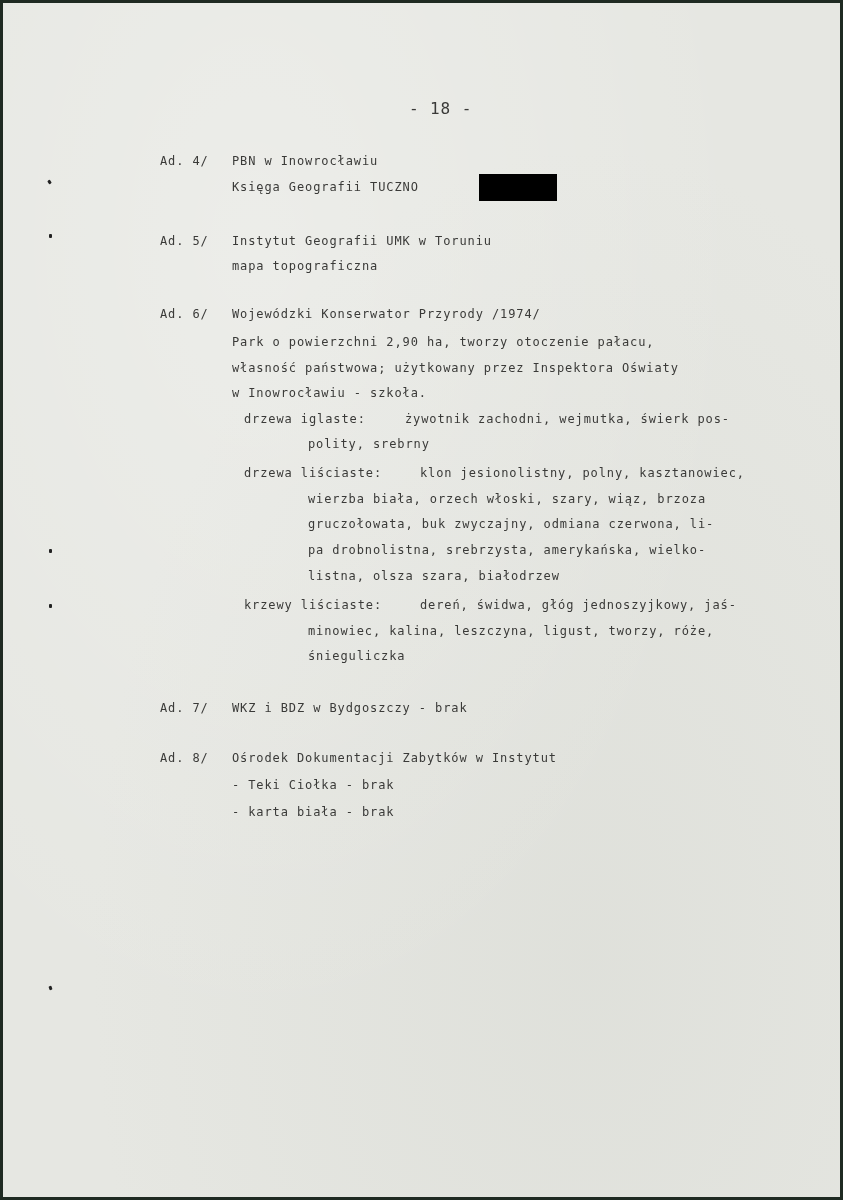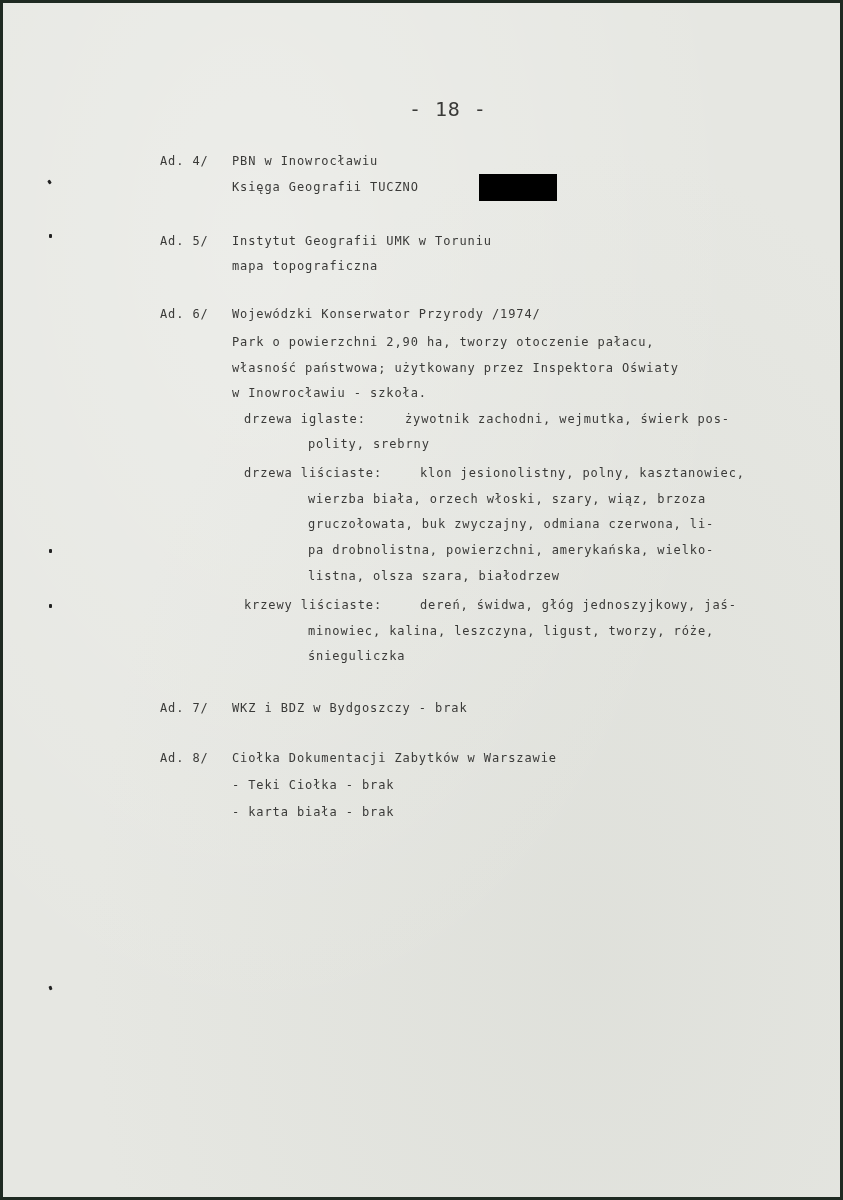--- a/index.html
+++ b/index.html
@@ -20,21 +20,21 @@
     }
     .tw {
       font-family: "DejaVu Sans Mono", "Liberation Mono", monospace;
       font-size: 12px;
       color: #3a3a38;
       letter-spacing: 0.9px;
       white-space: pre;
       position: absolute;
       line-height: 24px;
     }
-    .page-number { left: 406px; top: 94px; font-size: 20px; }
+    .page-number { left: 406px; top: 94px; font-size: 16px; }
     .label { left: 157px; }
     .body { left: 229px; }
     .sub  { left: 229px; margin-left: 12px; }
     .cont { left: 305px; }
     .redacted {
       position: absolute;
       left: 476px; top: 171px;
       width: 78px; height: 27px;
       background: #000;
     }
@@ -68,33 +68,33 @@
   <div class="tw body" style="top:378px">w Inowrocławiu - szkoła.</div>
 
   <div class="tw sub" style="top:404px">drzewa iglaste:</div>
   <div class="tw" style="top:404px; left:402px">żywotnik zachodni, wejmutka, świerk pos-</div>
   <div class="tw cont" style="top:429px">polity, srebrny</div>
 
   <div class="tw sub" style="top:458px">drzewa liściaste:</div>
   <div class="tw" style="top:458px; left:417px">klon jesionolistny, polny, kasztanowiec,</div>
   <div class="tw cont" style="top:484px">wierzba biała, orzech włoski, szary, wiąz, brzoza</div>
   <div class="tw cont" style="top:509px">gruczołowata, buk zwyczajny, odmiana czerwona, li-</div>
-  <div class="tw cont" style="top:535px">pa drobnolistna, powierzchni, amerykańska, wielko-</div>
+  <div class="tw cont" style="top:535px">pa drobnolistna, srebrzysta, amerykańska, wielko-</div>
   <div class="tw cont" style="top:561px">listna, olsza szara, białodrzew</div>
 
   <div class="tw sub" style="top:590px">krzewy liściaste:</div>
   <div class="tw" style="top:590px; left:417px">dereń, świdwa, głóg jednoszyjkowy, jaś-</div>
   <div class="tw cont" style="top:616px">minowiec, kalina, leszczyna, ligust, tworzy, róże,</div>
   <div class="tw cont" style="top:641px">śnieguliczka</div>
 
   <div class="tw label" style="top:693px">Ad. 7/</div>
   <div class="tw body" style="top:693px">WKZ i BDZ w Bydgoszczy - brak</div>
 
   <div class="tw label" style="top:743px">Ad. 8/</div>
-  <div class="tw body" style="top:743px">Ciołka Dokumentacji Zabytków w Warszawie</div>
+  <div class="tw body" style="top:743px">Ośrodek Dokumentacji Zabytków w Instytut</div>
   <div class="tw body" style="top:770px">- Teki Ciołka - brak</div>
   <div class="tw body" style="top:797px">- karta biała - brak</div>
 
   <div class="margin-mark" style="left:45px; top:177px; transform:rotate(-35deg)"></div>
   <div class="margin-mark" style="left:46px; top:231px"></div>
   <div class="margin-mark" style="left:46px; top:546px"></div>
   <div class="margin-mark" style="left:46px; top:601px"></div>
   <div class="margin-mark" style="left:46px; top:983px; transform:rotate(-20deg)"></div>
 </div>
 

